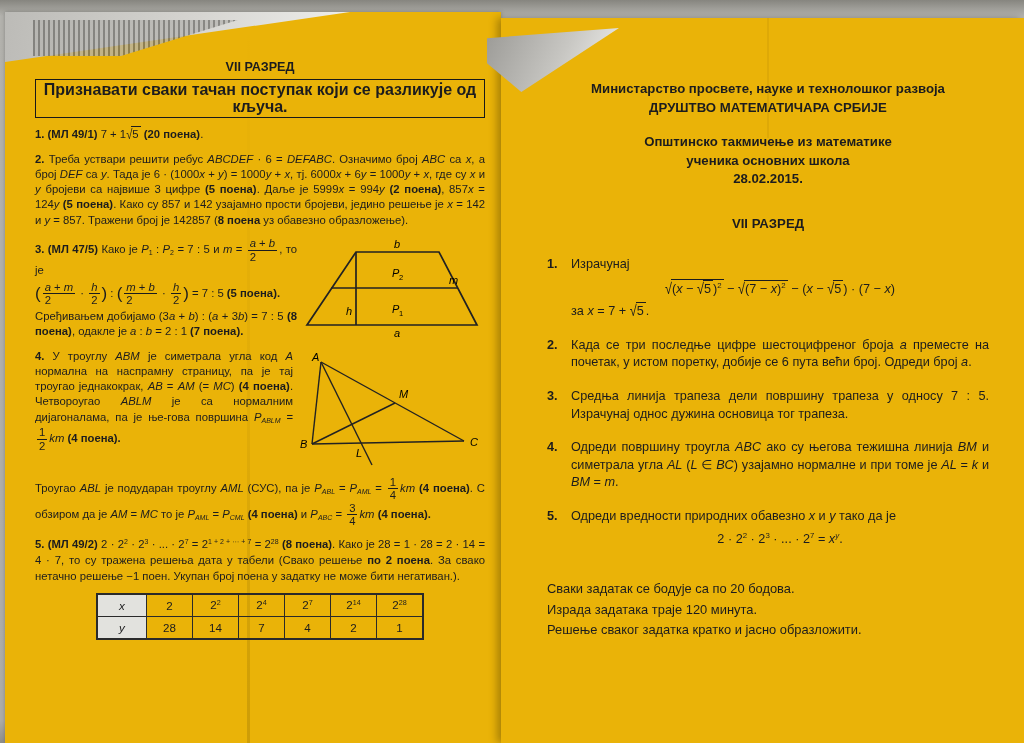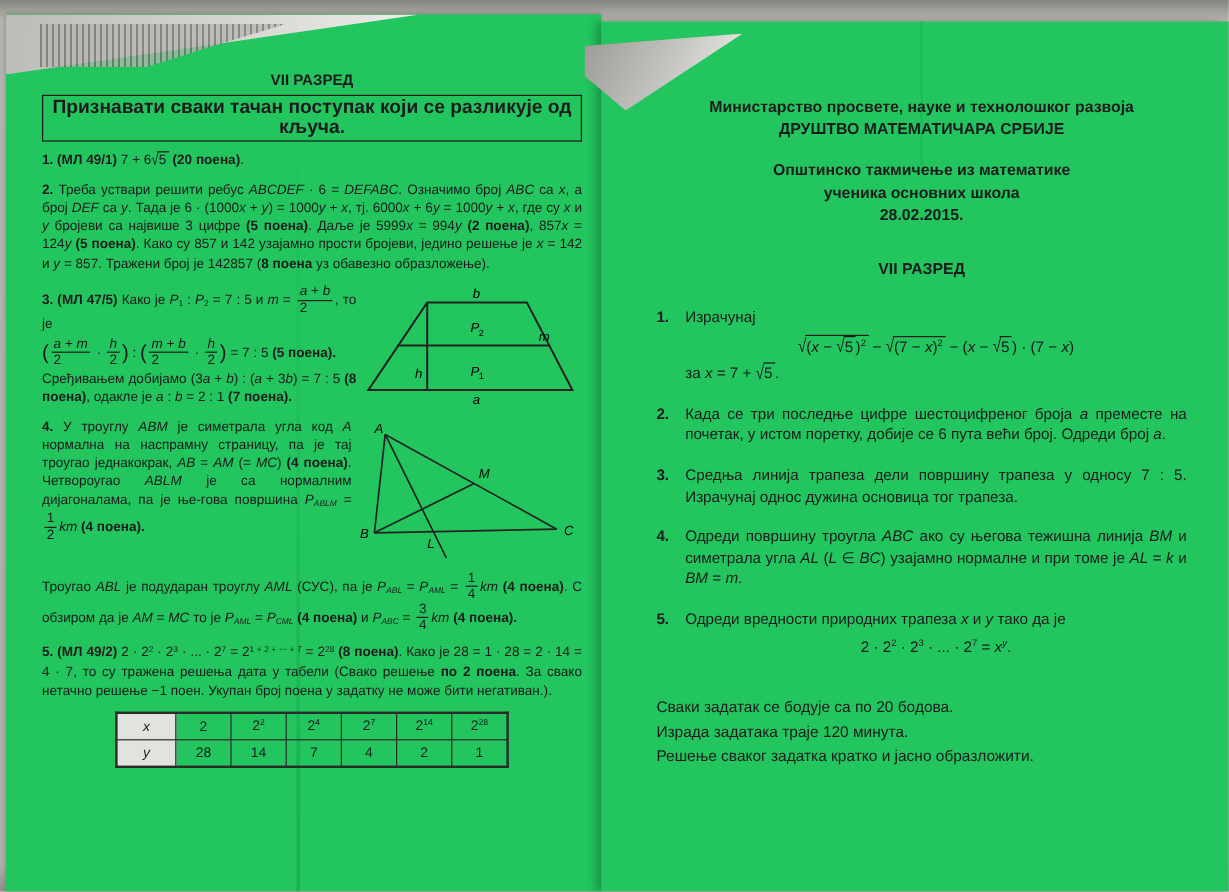--- a/index.html
+++ b/index.html
@@ -1,21 +1,21 @@
 <!DOCTYPE html>
 <html><head>
 <meta charset="utf-8">
 <style>
   html,body{margin:0;padding:0;}
   body{
     width:1024px;height:743px;position:relative;overflow:hidden;
     background:linear-gradient(#86857f,#b4b3ae 16px,#aeada9 97%,#8f8e89);
     font-family:"Liberation Sans", sans-serif;color:#1c1c1e;
   }
-  .page{position:absolute;background:#22c55e;}
+  .page{position:absolute;background:#eab308;}
   .page-left{left:5px;top:12px;width:496px;height:731px;box-shadow:0 0 4px rgba(0,0,0,.25);}
   .page-right{left:501px;top:18px;width:523px;height:725px;box-shadow:-4px 0 8px rgba(0,0,0,.28);}
   .fold-left{position:absolute;left:0;top:0;width:345px;height:50px;
     background:linear-gradient(100deg,#bcbbb7,#d6d5d1 55%,#efefec);
     clip-path:polygon(0 0,345px 0,0 50px);}
   .binding-strip{position:absolute;left:28px;top:8px;width:205px;height:36px;
     clip-path:polygon(0 0,205px 0,88px 100%,0 100%);
     background:repeating-linear-gradient(90deg,#6f6e6a 0 2px,#b5b4b0 2px 5px);opacity:.75;}
   .fold-right{position:absolute;left:-14px;top:10px;width:132px;height:64px;
     background:linear-gradient(115deg,#9b9a96,#c8c7c3 55%,#f4f4f1);
@@ -75,21 +75,21 @@
   <div class="binding-strip"></div>
   <div class="crease"></div>
 
   <div class="lc">
     <div class="lp-title">VII РАЗРЕД</div>
 
     <div class="grading-box">
       <div>Признавати сваки тачан поступак који се разликује од кључа.</div>
     </div>
 
-    <div class="para"><span class="bd">1. (МЛ 49/1) </span><span>7 + 6</span><span class="sqrt"><span class="rsign">√</span><span class="rbody"><span>5</span></span></span><span> </span><span class="bd">(20 поена)</span><span>.</span></div>
+    <div class="para"><span class="bd">1. (МЛ 49/1) </span><span>7 + 1</span><span class="sqrt"><span class="rsign">√</span><span class="rbody"><span>5</span></span></span><span> </span><span class="bd">(20 поена)</span><span>.</span></div>
 
     <div class="para"><span class="bd">2.</span><span> Треба уствари решити ребус </span><span class="it">ABCDEF</span><span> · 6 = </span><span class="it">DEFABC</span><span>. Означимо број </span><span class="it">ABC</span><span> са </span><span class="it">x</span><span>, а број </span><span class="it">DEF</span><span> са </span><span class="it">y</span><span>. Тада је 6 · (1000</span><span class="it">x</span><span> + </span><span class="it">y</span><span>) = 1000</span><span class="it">y</span><span> + </span><span class="it">x</span><span>, тј. 6000</span><span class="it">x</span><span> + 6</span><span class="it">y</span><span> = 1000</span><span class="it">y</span><span> + </span><span class="it">x</span><span>, где су </span><span class="it">x</span><span> и </span><span class="it">y</span><span> бројеви са највише 3 цифре </span><span class="bd">(5 поена)</span><span>. Даље је 5999</span><span class="it">x</span><span> = 994</span><span class="it">y</span><span> </span><span class="bd">(2 поена)</span><span>, 857</span><span class="it">x</span><span> = 124</span><span class="it">y</span><span> </span><span class="bd">(5 поена)</span><span>. Како су 857 и 142 узајамно прости бројеви, једино решење је </span><span class="it">x</span><span> = 142 и </span><span class="it">y</span><span> = 857. Тражени број је 142857 (</span><span class="bd">8 поена</span><span> уз обавезно образложење).</span></div>
 
     <div class="para row">
       <div class="p3text">
         <div><span class="bd">3. (МЛ 47/5)</span><span> Како је </span><span class="it">P</span><span class="sub">1</span><span> : </span><span class="it">P</span><span class="sub">2</span><span> = 7 : 5 и </span><span class="it">m</span><span> = </span><span class="frac"><span class="fn"><span class="it">a</span><span> + </span><span class="it">b</span></span><span class="fd"><span>2</span></span></span><span>, то је</span></div>
         <div class="cont"><span class="bigp">(</span><span class="frac"><span class="fn"><span class="it">a</span><span> + </span><span class="it">m</span></span><span class="fd"><span>2</span></span></span><span> · </span><span class="frac"><span class="fn"><span class="it">h</span></span><span class="fd"><span>2</span></span></span><span class="bigp">)</span><span> : </span><span class="bigp">(</span><span class="frac"><span class="fn"><span class="it">m</span><span> + </span><span class="it">b</span></span><span class="fd"><span>2</span></span></span><span> · </span><span class="frac"><span class="fn"><span class="it">h</span></span><span class="fd"><span>2</span></span></span><span class="bigp">)</span><span> = 7 : 5  </span><span class="bd">(5 поена).</span></div>
         <div class="cont"><span>Сређивањем добијамо (3</span><span class="it">a</span><span> + </span><span class="it">b</span><span>) : (</span><span class="it">a</span><span> + 3</span><span class="it">b</span><span>) = 7 : 5 </span><span class="bd">(8 поена)</span><span>, одакле је </span><span class="it">a</span><span> : </span><span class="it">b</span><span> = 2 : 1 </span><span class="bd">(7 поена).</span></div>
       </div>
       <div class="figwrap">
@@ -195,21 +195,21 @@
       </div>
 
       <div class="prob">
         <div class="pnum">4.</div>
         <div class="ptext"><span>Одреди површину троугла </span><span class="it">ABC</span><span> ако су његова тежишна линија </span><span class="it">BM</span><span> и симетрала угла </span><span class="it">AL</span><span> (</span><span class="it">L</span><span> ∈ </span><span class="it">BC</span><span>) узајамно нормалне и при томе је </span><span class="it">AL</span><span> = </span><span class="it">k</span><span> и </span><span class="it">BM</span><span> = </span><span class="it">m</span><span>.</span></div>
       </div>
 
       <div class="prob">
         <div class="pnum">5.</div>
         <div class="ptext">
-          <div><span>Одреди вредности природних трапеза </span><span class="it">x</span><span> и </span><span class="it">y</span><span> тако да је</span></div>
+          <div><span>Одреди вредности природних обавезно </span><span class="it">x</span><span> и </span><span class="it">y</span><span> тако да је</span></div>
           <div class="formula"><span>2 · 2</span><span class="sup">2</span><span> · 2</span><span class="sup">3</span><span> · ... · 2</span><span class="sup">7</span><span> = </span><span class="it">x</span><span class="it sup">y</span><span>.</span></div>
         </div>
       </div>
     </div>
 
     <div class="rp-footer">
       <div>Сваки задатак се бодује са по 20 бодова.</div>
       <div>Израда задатака траје 120 минута.</div>
       <div>Решење сваког задатка кратко и јасно образложити.</div>
     </div>

